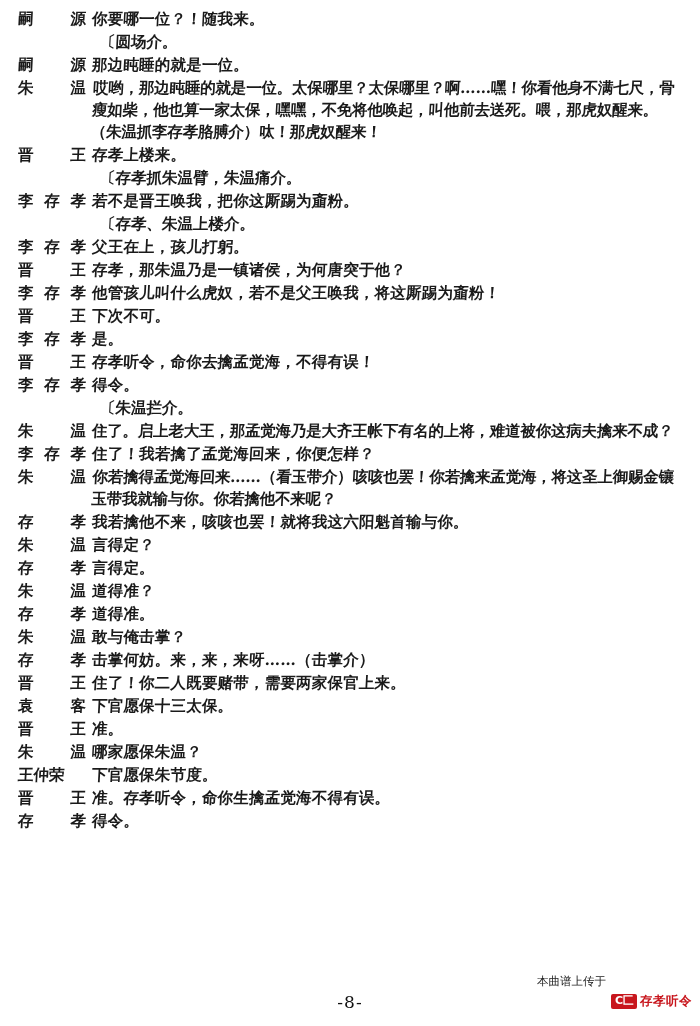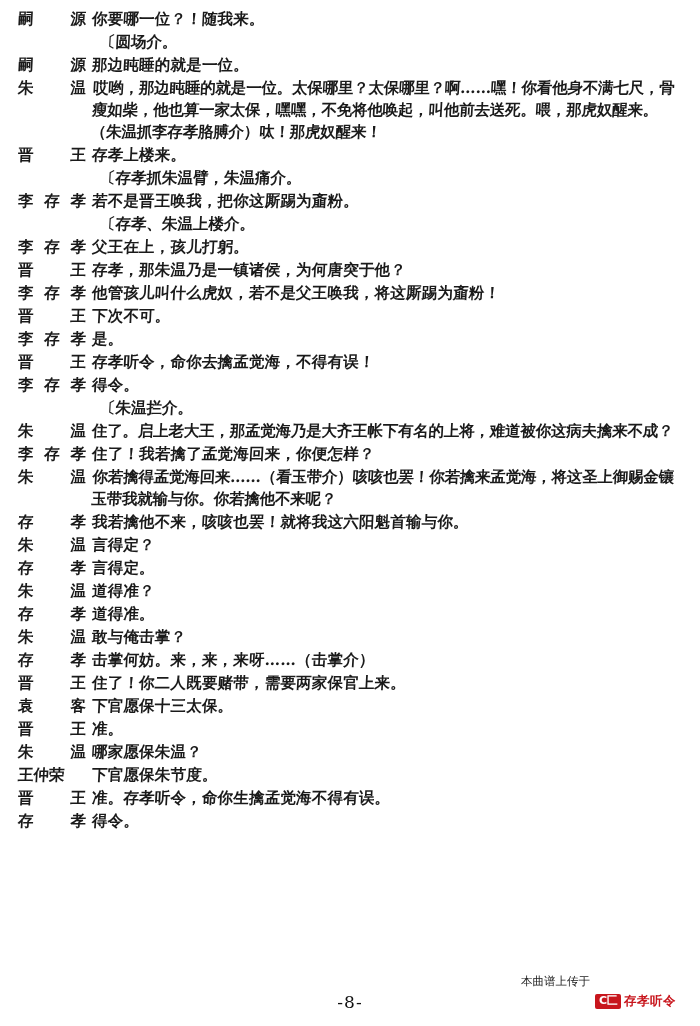--- a/index.html
+++ b/index.html
@@ -82,21 +82,21 @@
     right: 0;
     bottom: 8px;
     text-align: center;
     font-size: 17px;
     font-family: "DejaVu Serif", serif;
     color: #111;
     letter-spacing: 1px;
   }
   .credit {
     position: absolute;
-    right: 24px;
+    right: 8px;
     bottom: 10px;
     display: flex;
     align-items: center;
     font-size: 11.5px;
     font-family: "DejaVu Sans", sans-serif;
     color: #222;
     white-space: nowrap;
     justify-content: flex-end;
   }
   .credit-text {

